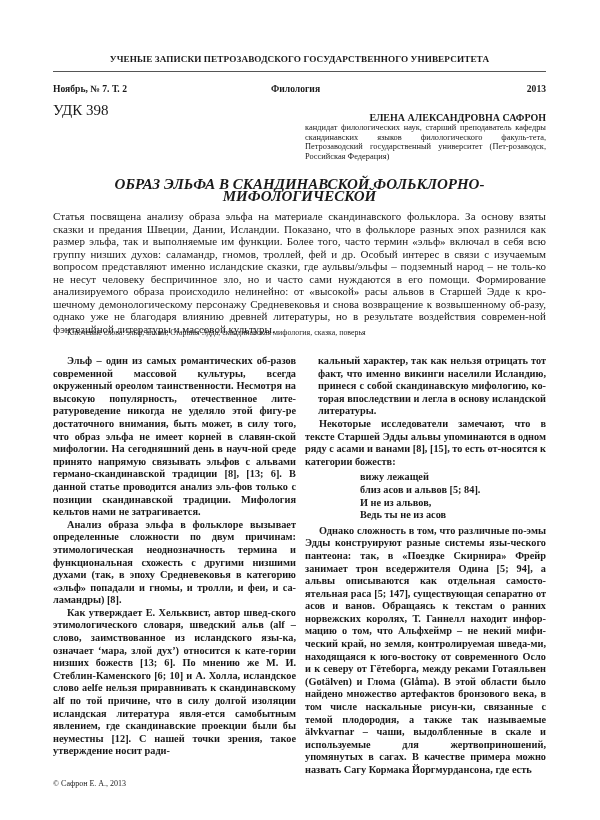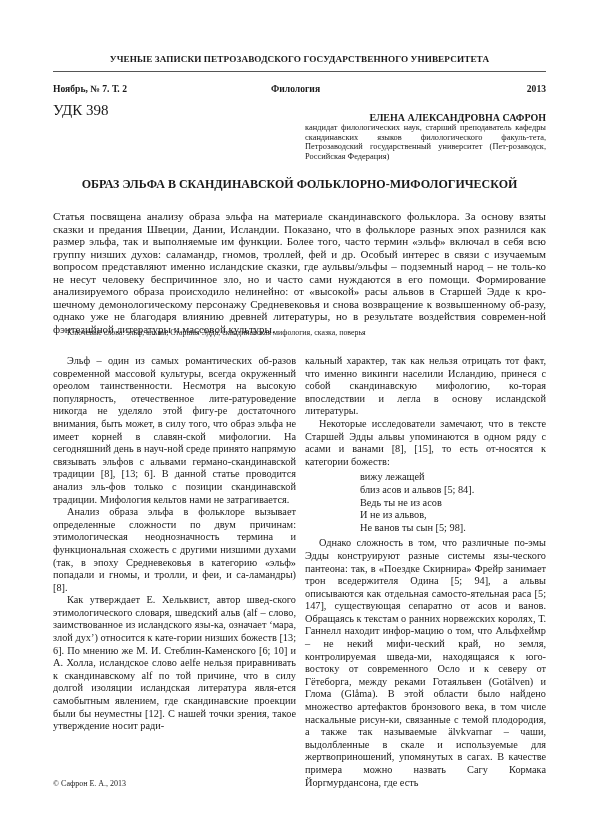--- a/index.html
+++ b/index.html
@@ -12,30 +12,30 @@
   .issue-row { position: absolute; top: 83px; left: 0; width: 493px; font-weight: bold; font-size: 9.6px; }
   .issue-row .l { position: absolute; left: 0; }
   .issue-row .c { position: absolute; left: 218px; text-align: center; }
   .issue-row .r { position: absolute; right: 0; }
   .udk { position: absolute; top: 102px; left: 0; font-size: 15px; }
   .author { position: absolute; top: 113px; left: 252px; width: 241px; font-size: 8.4px; line-height: 9.4px; }
   .author .name { text-align: right; font-weight: bold; font-size: 10px; margin-bottom: 1px; }
   .author .aff { text-align: justify; }
   .author .email { font-style: italic; }
   .article-title { position: absolute; top: 178px; left: 0; width: 493px; text-align: center;
-                   font-weight: bold; font-size: 12px; line-height: 12.2px; }
+                   font-weight: bold; font-size: 15px; line-height: 12.2px; font-style: italic; }
   .abstract { position: absolute; top: 210px; left: 0; width: 493px; font-size: 11px;
               line-height: 12.5px; text-align: justify; hyphens: manual; }
   .keywords { position: absolute; top: 328px; left: 0; width: 493px; font-size: 7.9px; padding-left: 14px; }
   .col { position: absolute; top: 355px; width: 243px; font-size: 10.3px; line-height: 12.6px;
-         text-align: justify; }
+         text-align: justify; font-weight: bold; }
   .col.left { left: 0; }
   .col.right { left: 252px; width: 241px; }
   .col p { margin: 0; text-indent: 14px; }
-  .col p.noindent { text-indent: 0; }
+  .col p.noindent { text-indent: 0; margin-left: 13px; }
   .poem { margin: 3px 0 3px 55px; line-height: 12.6px; text-align: left; }
   .poem div { white-space: nowrap; }
   .copyright { position: absolute; top: 779px; left: 0; font-size: 8px; }
 </style>
 </head>
 <body>
 
 <div class="page">
   <div class="journal-title">УЧЕНЫЕ ЗАПИСКИ ПЕТРОЗАВОДСКОГО ГОСУДАРСТВЕННОГО УНИВЕРСИТЕТА</div>
   <div class="rule"></div>
@@ -63,21 +63,20 @@
     <p>Анализ образа эльфа в фольклоре вызывает определенные сложности по двум причинам: этимологическая неоднозначность термина и функциональная схожесть с другими низшими духами (так, в эпоху Средневековья в категорию «эльф» попадали и гномы, и тролли, и феи, и са-ламандры) [8].</p>
     <p>Как утверждает Е. Хельквист, автор швед-ского этимологического словаря, шведский альв (alf – слово, заимствованное из исландского язы-ка, означает ‘мара, злой дух’) относится к кате-гории низших божеств [13; 6]. По мнению же М. И. Стеблин-Каменского [6; 10] и А. Холла, исландское слово aelfe нельзя приравнивать к скандинавскому alf по той причине, что в силу долгой изоляции исландская литература явля-ется самобытным явлением, где скандинавские проекции были бы неуместны [12]. С нашей точки зрения, такое утверждение носит ради-</p>
   </div>
 
   <div class="col right">
     <p class="noindent">кальный характер, так как нельзя отрицать тот факт, что именно викинги населили Исландию, принеся с собой скандинавскую мифологию, ко-торая впоследствии и легла в основу исландской литературы.</p>
     <p>Некоторые исследователи замечают, что в тексте Старшей Эдды альвы упоминаются в одном ряду с асами и ванами [8], [15], то есть от-носятся к категории божеств:</p>
     <div class="poem">
       <div>вижу лежащей</div>
       <div>близ асов и альвов [5; 84].</div>
+      <div>И не из альвов,</div>
       <div>Ведь ты не из асов</div>
-      <div>И не из альвов,</div>
-      <div>Не ванов ты сын [5; 98].</div>
     </div>
     <p>Однако сложность в том, что различные по-эмы Эдды конструируют разные системы язы-ческого пантеона: так, в «Поездке Скирнира» Фрейр занимает трон вседержителя Одина [5; 94], а альвы описываются как отдельная самосто-ятельная раса [5; 147], существующая сепаратно от асов и ванов. Обращаясь к текстам о ранних норвежских королях, Т. Ганнелл находит инфор-мацию о том, что Альфхеймр – не некий мифи-ческий край, но земля, контролируемая шведа-ми, находящаяся к юго-востоку от современного Осло и к северу от Гётеборга, между реками Готаяльвен (Gotälven) и Глома (Glåma). В этой области было найдено множество артефактов бронзового века, в том числе наскальные рисун-ки, связанные с темой плодородия, а также так называемые älvkvarnar – чаши, выдолбленные в скале и используемые для жертвоприношений, упомянутых в сагах. В качестве примера можно назвать Сагу Кормака Йоргмурдансона, где есть</p>
   </div>
 
   <div class="copyright">© Сафрон Е. А., 2013</div>
 </div>
 
 </body></html>

